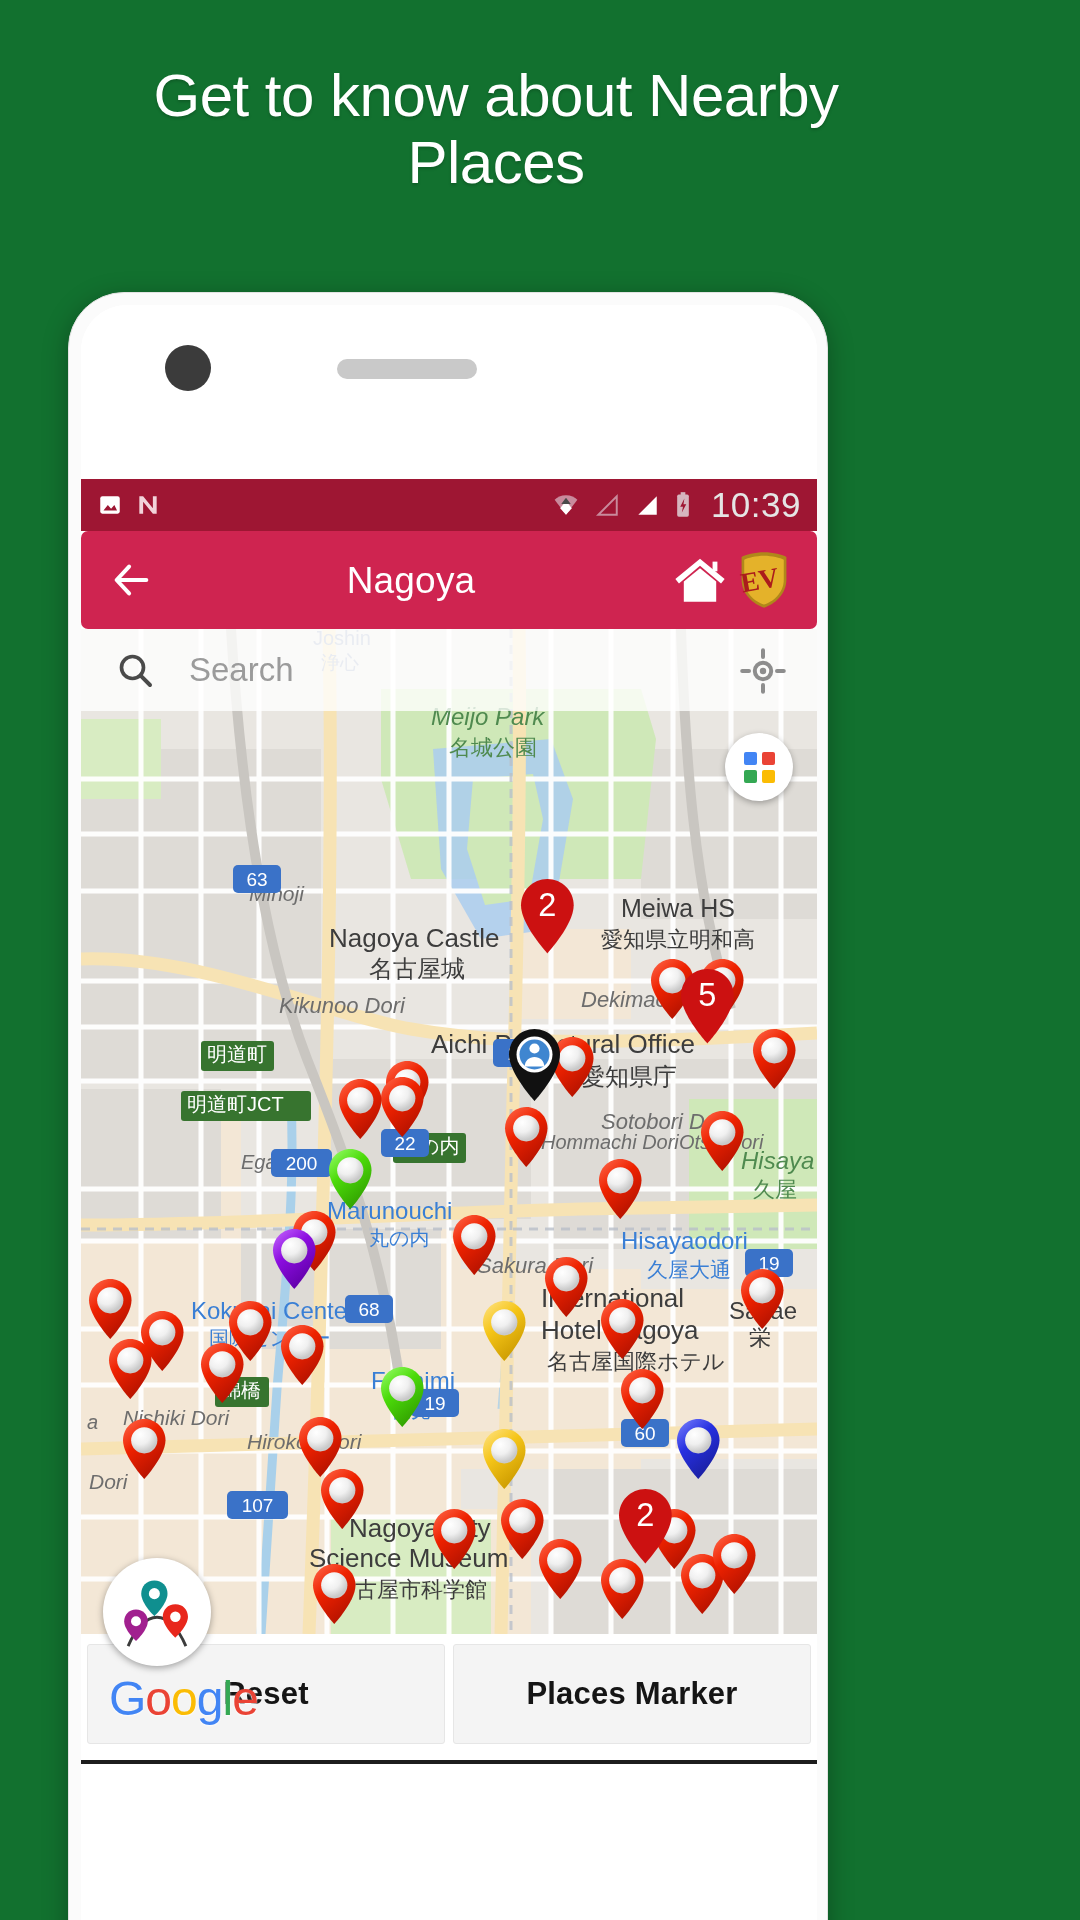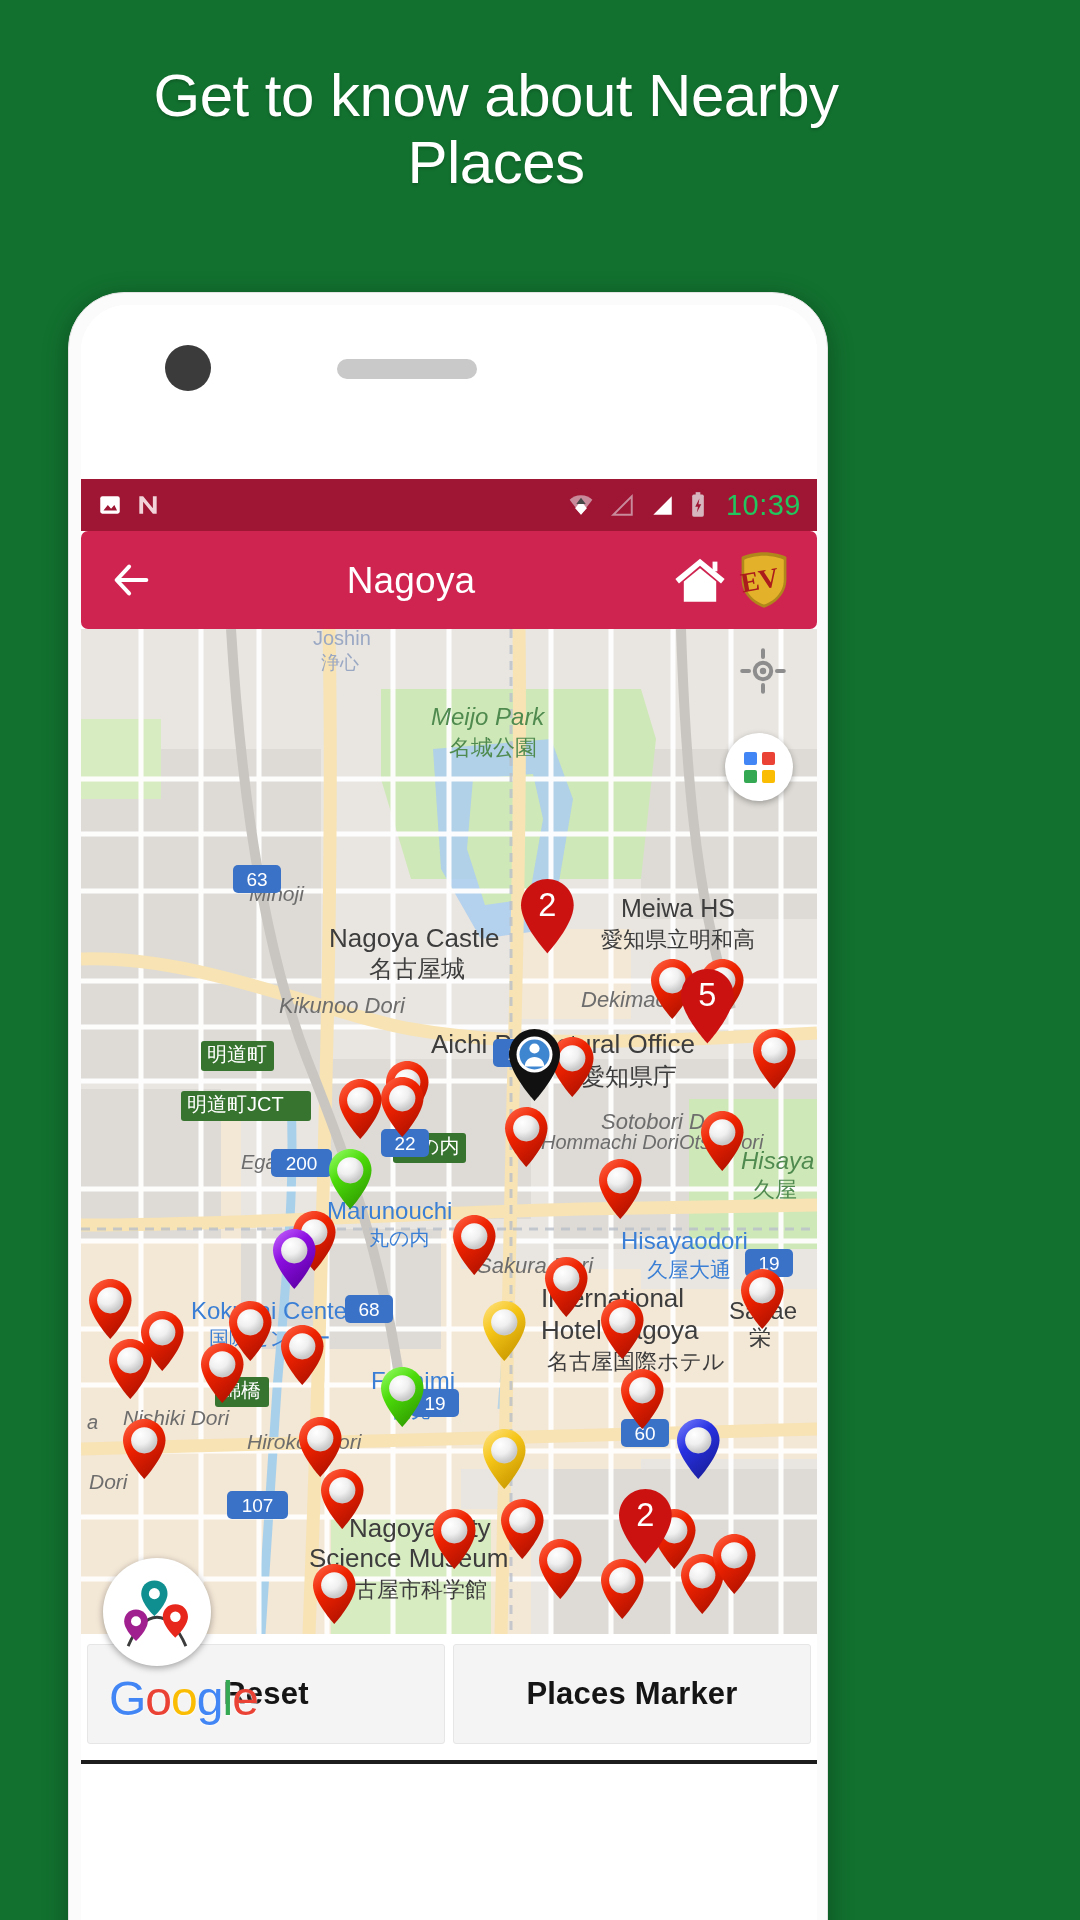--- a/index.html
+++ b/index.html
@@ -48,21 +48,21 @@
   }
   
   #statusbar {
     position:absolute; top:174px; left:0; width:736px; height:52px;
     background:#9e1633; display:flex; align-items:center;
     padding:0 16px; color:#fff;
   }
   .sb-left { display:flex; align-items:center; gap:12px; }
   .sb-right { margin-left:auto; display:flex; align-items:center; gap:12px; }
   .sb-ico { display:block; }
-  #sb-time { font-size:29px; font-weight:400; letter-spacing:0.5px; color:#22c55e; margin-left:6px;}
+  #sb-time { font-size:35px; font-weight:400; letter-spacing:0.5px; color:#e5e5e5; margin-left:6px;}
   
   #appbar {
     position:absolute; top:226px; left:0; width:736px; height:98px;
     background:#cf2450; display:flex; align-items:center; padding:0 22px;border-radius:7px;
   }
   #back-arrow { width:56px; flex:0 0 56px; display:flex; align-items:center; justify-content:center; }
   #titles { flex:1 1 auto; text-align:center; color:#fff; padding-right:4px;}
   #title-main { font-size:37px; line-height:1.0; font-weight:400; letter-spacing:0.2px;}
   #title-sub  { font-size:29px; line-height:1.25; font-weight:400; margin-top:2px; letter-spacing:0.1px;}
   #home-btn   { width:66px; flex:0 0 66px; display:flex; align-items:center; justify-content:center;}
@@ -565,20 +565,27 @@
             <g transform="translate(428,400) scale(1.5)">
               <path d="M17 0C7.6 0 0 7.6 0 17c0 12.6 17 31 17 31s17-18.4 17-31C34 7.6 26.4 0 17 0z" fill="#111111"></path>
               <circle cx="17" cy="17" r="12" fill="#ffffff"></circle>
               <circle cx="17" cy="17" r="10" fill="#3f86d0"></circle>
               <circle cx="17" cy="13" r="3.4" fill="#ffffff"></circle>
               <path d="M10.5 25c0-4 3-6.4 6.5-6.4s6.5 2.4 6.5 6.4z" fill="#ffffff"></path>
             </g>
           </g>
       </svg>
 
+      <div id="searchbar">
+        <svg width="40" height="40" viewBox="0 0 24 24">
+          <circle cx="10.5" cy="10.5" r="6.6" fill="none" stroke="#4a4a4a" stroke-width="2.2"></circle>
+          <path d="M15.4 15.4L21 21" stroke="#4a4a4a" stroke-width="2.4" stroke-linecap="round"></path>
+        </svg>
+        <span id="search-placeholder">Search</span>
+      </div>
 
       <div id="locate-btn">
         <svg width="48" height="48" viewBox="0 0 24 24">
           <circle cx="12" cy="12" r="4.1" fill="none" stroke="#8d8d8d" stroke-width="2"></circle>
           <circle cx="12" cy="12" r="1.6" fill="#8d8d8d"></circle>
           <path d="M12 1.6v3.4M12 19v3.4M1.6 12h3.4M19 12h3.4" stroke="#8d8d8d" stroke-width="2" stroke-linecap="round"></path>
         </svg>
       </div>
 
       <div id="layer-btn">

